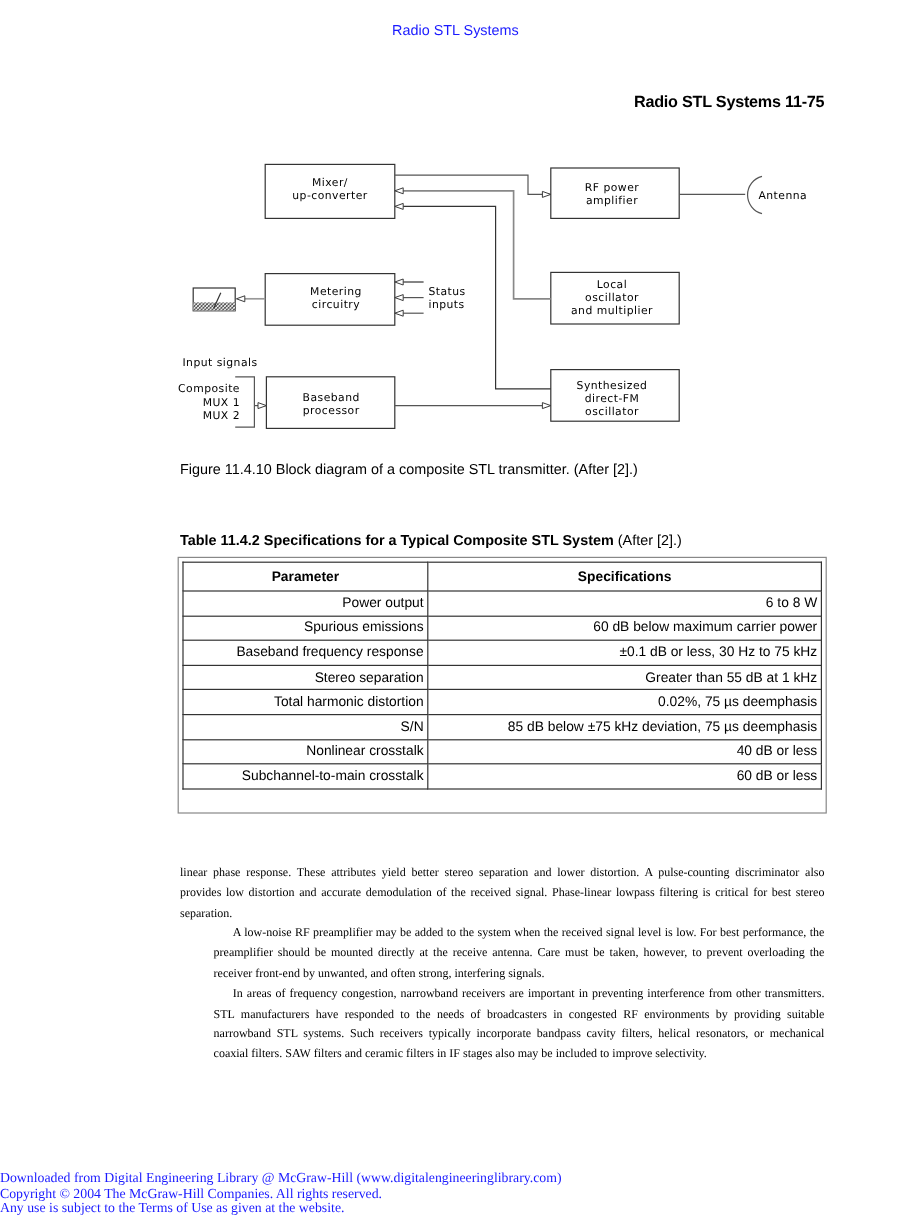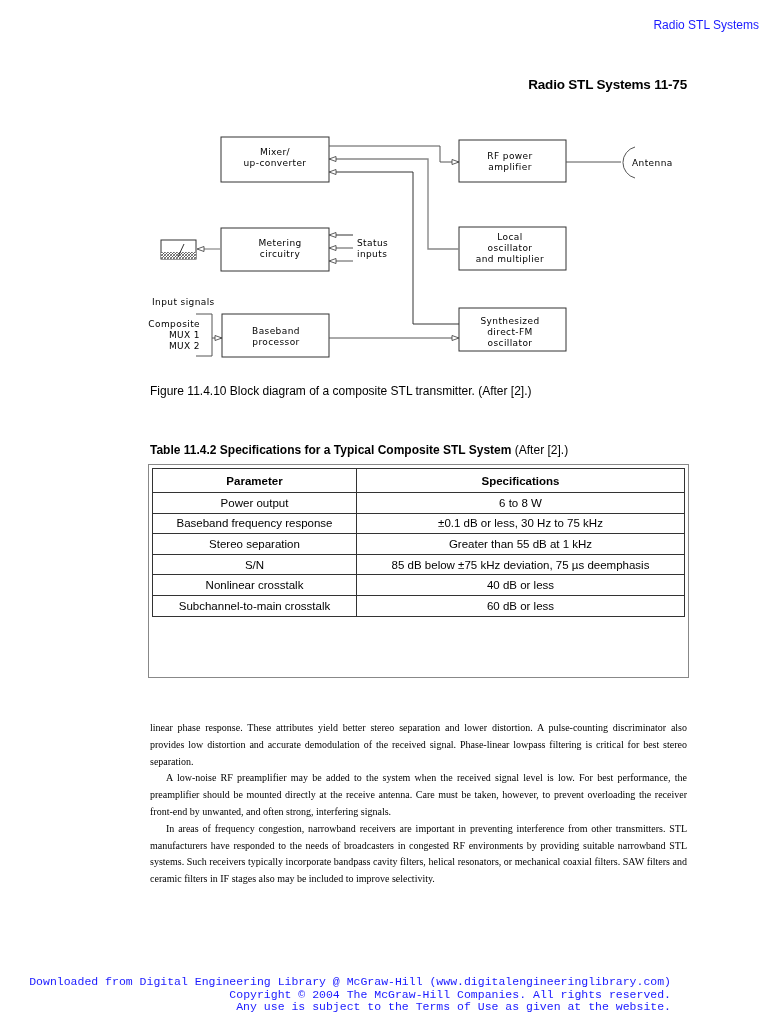--- a/index.html
+++ b/index.html
@@ -1,33 +1,33 @@
 <!DOCTYPE html>
 <html><head>
 <meta charset="utf-8">
 <style>
   html, body { margin: 0; padding: 0; background: #ffffff; }
   body { width: 759px; height: 1024px; position: relative; overflow: hidden; font-family: "Liberation Sans", sans-serif; color: #000; }
-  .top-link { position: absolute; top: 18px; left: 0; width: 759px; text-align: right; font-size: 12px; color: #1a1aff; font-family: "Liberation Sans", sans-serif; }
+  .top-link { position: absolute; top: 18px; left: 0; width: 759px; text-align: center; font-size: 12px; color: #1a1aff; font-family: "Liberation Sans", sans-serif; }
   .running-head { position: absolute; top: 77px; right: 72px; font-size: 13.5px; font-weight: bold; font-family: "Liberation Sans", sans-serif; letter-spacing: -0.2px; }
   svg.diagram { position: absolute; left: 0; top: 0; }
   .diag-text { font-family: "DejaVu Sans", sans-serif; font-size: 9px; fill: #000; letter-spacing: 0.4px; }
   .fig-caption { position: absolute; top: 384px; left: 150px; font-size: 12px; font-family: "Liberation Sans", sans-serif; }
   .fig-caption b { font-weight: normal; }
   .table-caption { position: absolute; top: 443px; left: 150px; font-size: 12px; font-family: "Liberation Sans", sans-serif; }
   .table-caption b { font-weight: bold; }
   .table-wrap { position: absolute; top: 464px; left: 148px; width: 541px; height: 214px; border: 1px solid #888; box-sizing: border-box; padding: 3px; }
   table.spec { border-collapse: collapse; width: 100%; font-size: 11.5px; font-family: "Liberation Sans", sans-serif; padding-left: 44px; }
-  table.spec th, table.spec td { border: 1px solid #333; padding: 0 3px; height: 19.6px; text-align: center; }
+  table.spec th, table.spec td { border: 1px solid #333; padding: 0 3px; height: 19.6px; text-align: right; }
   table.spec th { text-align: center; font-weight: bold; height: 23px; }
   table.spec td.param { width: 197px; }
   .body-text { position: absolute; top: 720px; left: 150px; width: 537px; font-family: "Liberation Serif", serif; font-size: 10px; line-height: 16.8px; text-align: justify; }
   .body-text p { margin: 0; }
-  .body-text p.indent { text-indent: 16px; }
-  .footer { position: absolute; top: 976px; left: 0; width: 671px; text-align: right; font-size: 11.5px; line-height: 12.5px; color: #1a1aff; font-family: Liberation Mono, monospace; }
+  .body-text p.indent { text-indent: 16px; margin-left: 28px; }
+  .footer { position: absolute; top: 976px; left: 0; width: 671px; text-align: left; font-size: 11.5px; line-height: 12.5px; color: #1a1aff; font-family: Liberation Serif, serif; }
 </style>
 </head>
 <body>
 
 <div class="top-link">Radio STL Systems</div>
 <div class="running-head">Radio STL Systems 11-75</div>
 
 <svg class="diagram" width="759" height="380" viewBox="0 0 759 380">
   <g fill="none" stroke-width="1">
 
@@ -125,26 +125,34 @@
         <th>Parameter</th>
         <th>Specifications</th>
       </tr>
     </thead>
     <tbody>
       <tr>
           <td class="param">Power output</td>
           <td>6 to 8 W</td>
         </tr>
       <tr>
+          <td class="param">Spurious emissions</td>
+          <td>60 dB below maximum carrier power</td>
+        </tr>
+      <tr>
           <td class="param">Baseband frequency response</td>
           <td>±0.1 dB or less, 30 Hz to 75 kHz</td>
         </tr>
       <tr>
           <td class="param">Stereo separation</td>
           <td>Greater than 55 dB at 1 kHz</td>
+        </tr>
+      <tr>
+          <td class="param">Total harmonic distortion</td>
+          <td>0.02%, 75 µs deemphasis</td>
         </tr>
       <tr>
           <td class="param">S/N</td>
           <td>85 dB below ±75 kHz deviation, 75 µs deemphasis</td>
         </tr>
       <tr>
           <td class="param">Nonlinear crosstalk</td>
           <td>40 dB or less</td>
         </tr>
       <tr>

